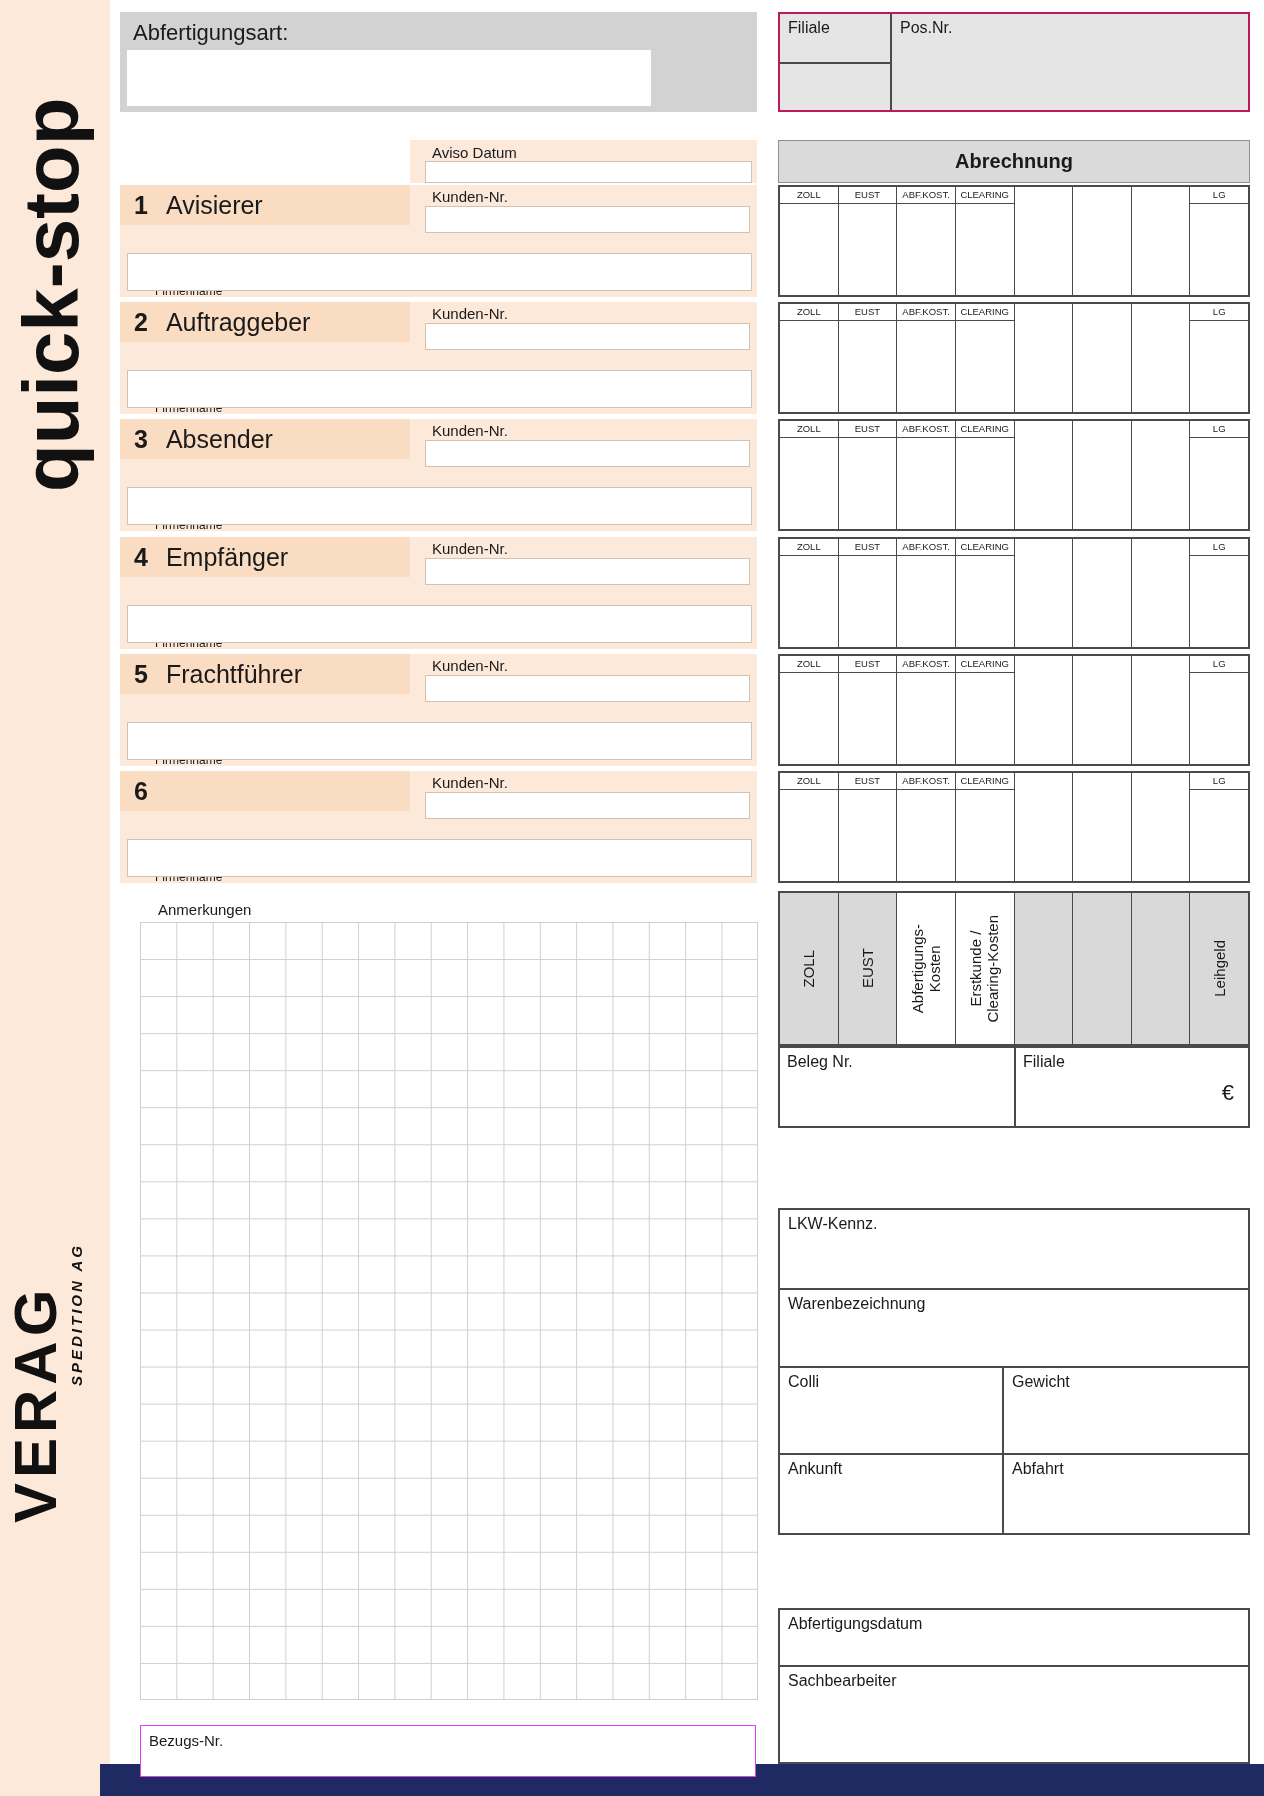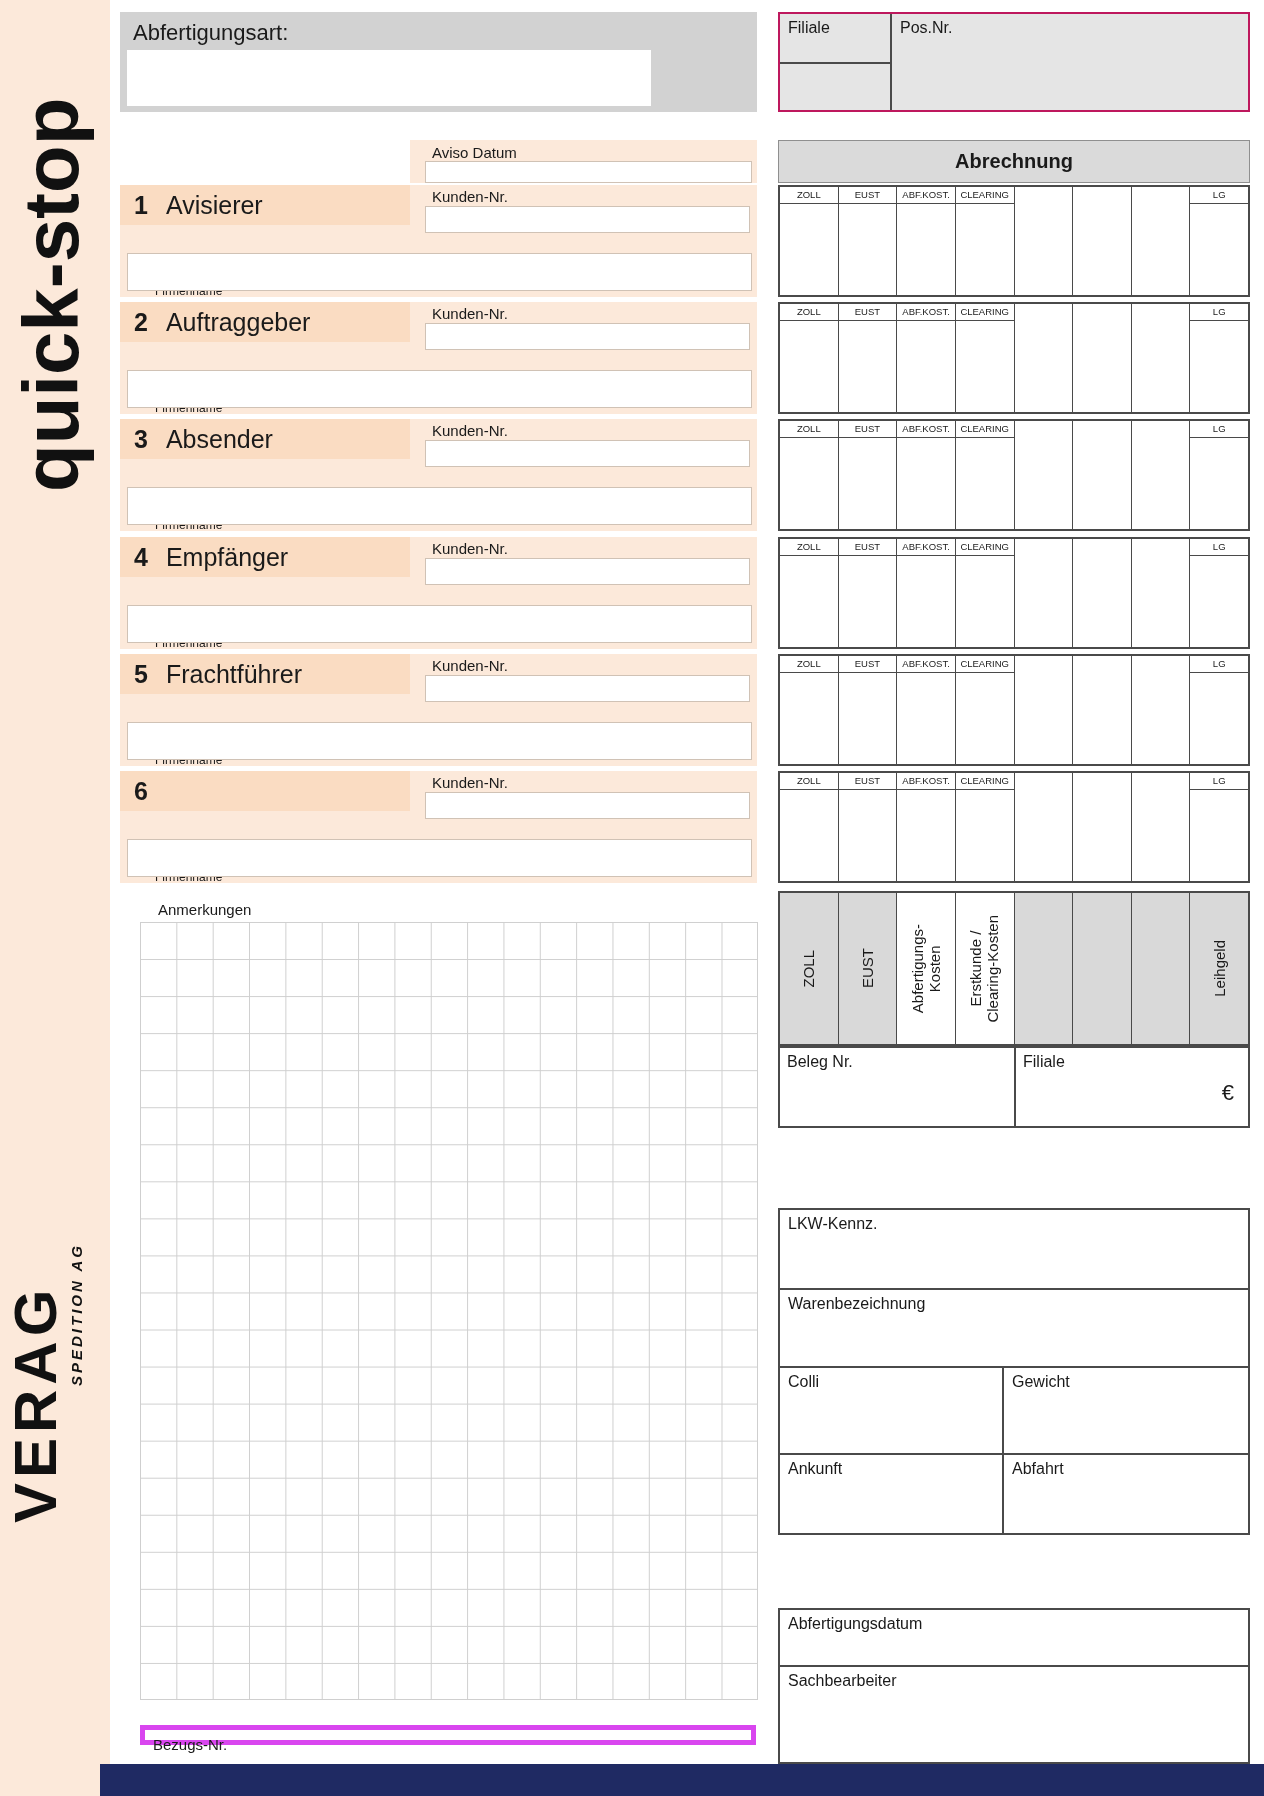--- a/index.html
+++ b/index.html
@@ -90,21 +90,21 @@
     position:absolute; left:140px; top:922px; width:618px; height:778px;
     background-image:
       linear-gradient(to right, #cfcfcf 1px, transparent 1px),
       linear-gradient(to bottom, #cfcfcf 1px, transparent 1px);
     background-size:36.35px 37.05px;
     border-right:1px solid #cfcfcf; border-bottom:1px solid #cfcfcf;
     box-sizing:border-box;
   }
 
   
-  .bezug-box { position:absolute; left:140px; top:1725px; width:616px; height:20px; background:#fff; border:5px solid #d946ef; box-sizing:border-box; }
+  .bezug-box { position:absolute; left:140px; top:1725px; width:616px; height:52px; background:#fff; border:1px solid #d946ef; box-sizing:border-box; }
   .bezug-label { position:absolute; left:8px; top:6px; font-size:15px; }
 </style>
 </head>
 <body>
 
 <div class="page">
 
   <div class="left-strip">
     <div class="logo vtext">quick-stop</div>
     <div class="verag vtext">VERAG</div>

